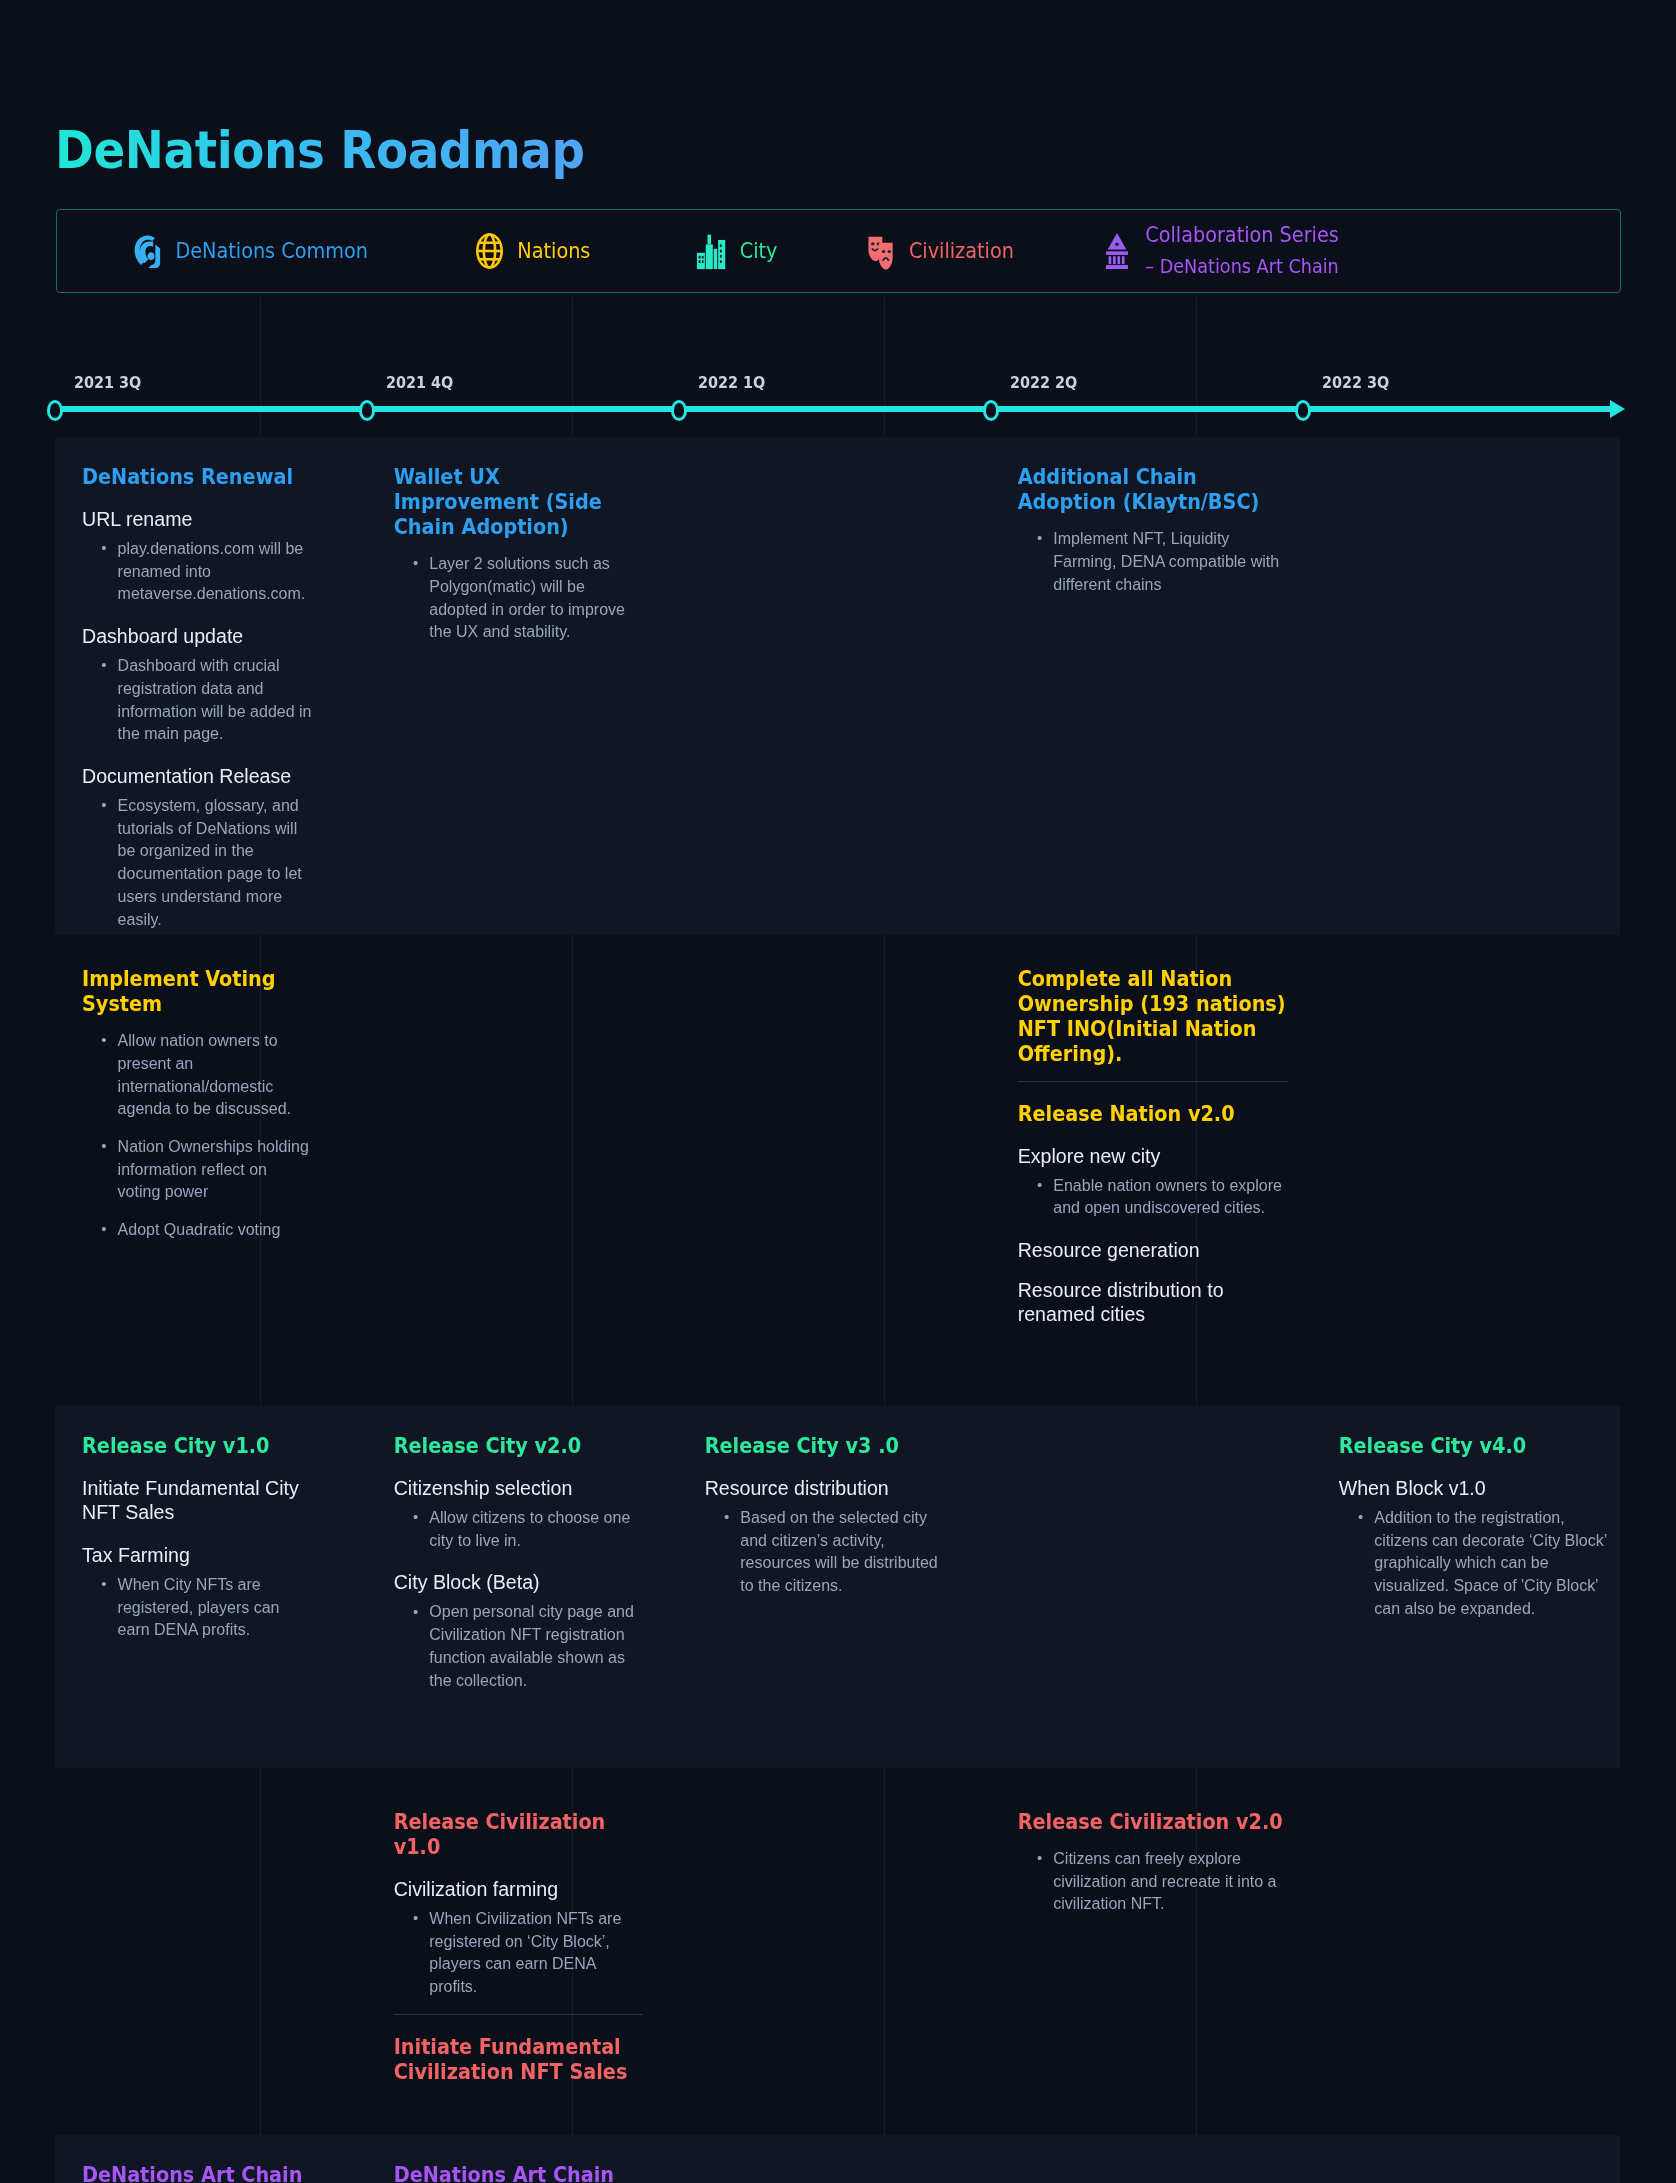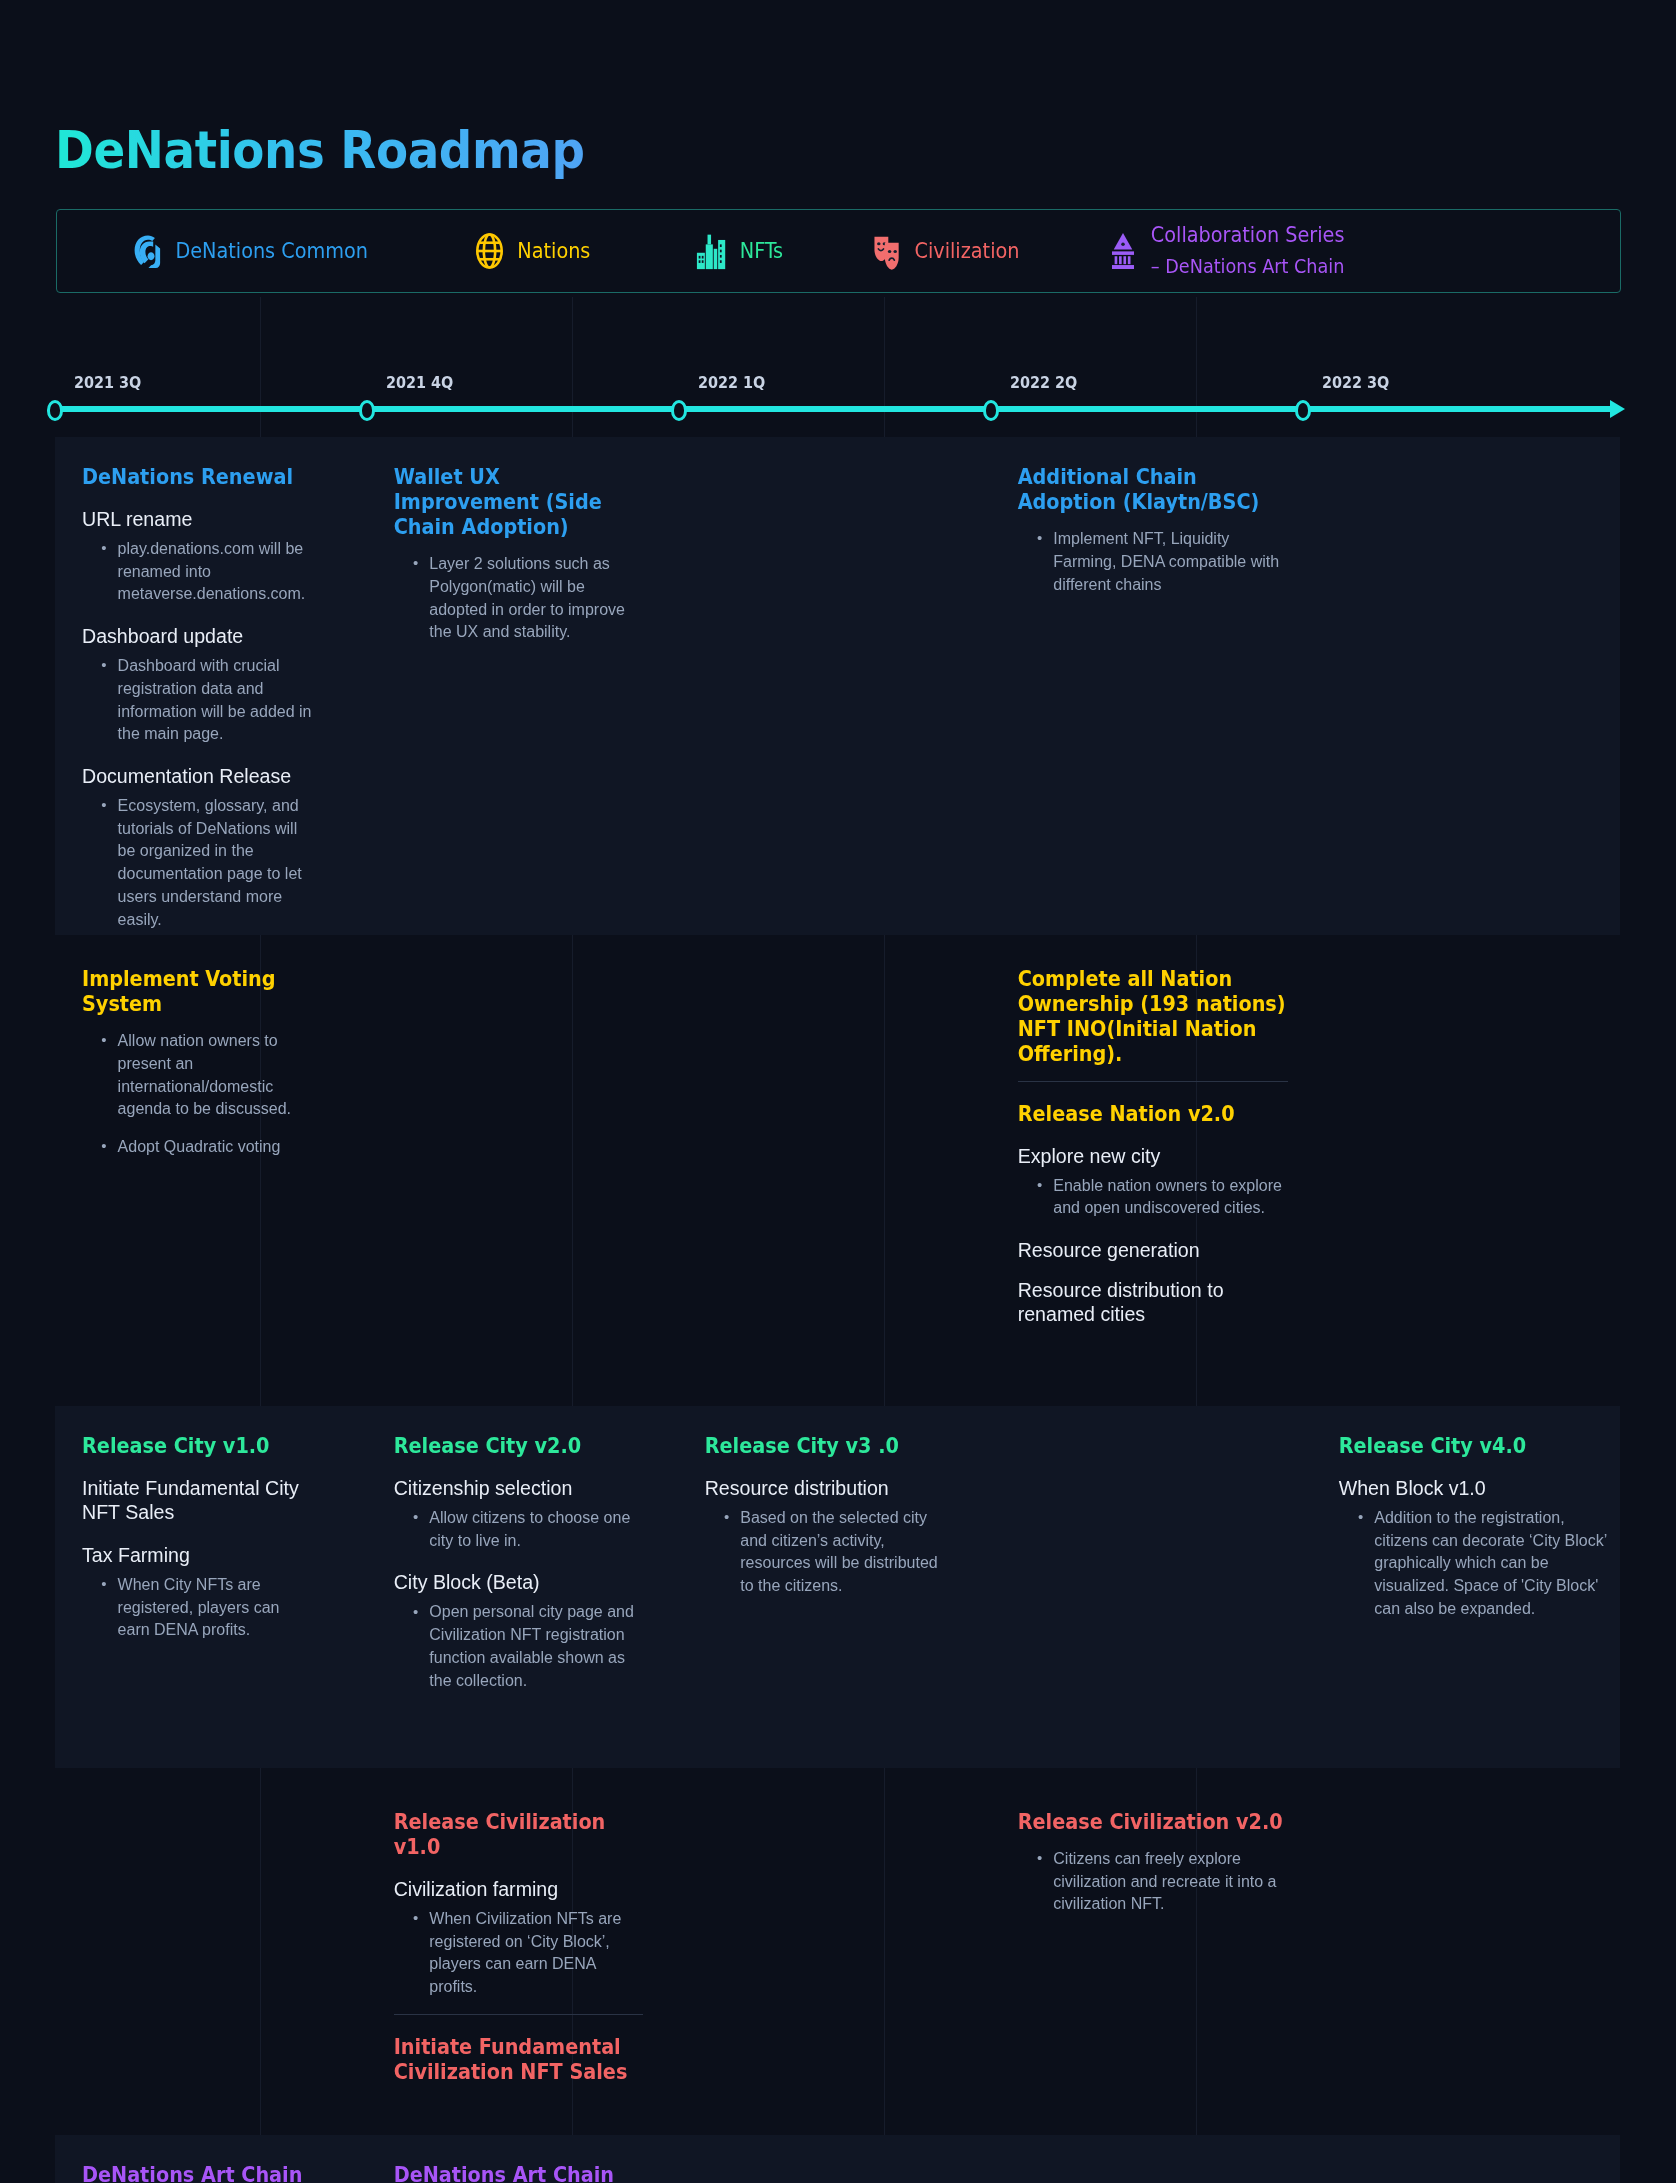--- a/index.html
+++ b/index.html
@@ -159,21 +159,21 @@
         <rect x="6" y="54" width="4" height="6" fill="#101624"></rect>
         <rect x="13" y="54" width="4" height="6" fill="#101624"></rect>
         <rect x="6" y="64" width="4" height="6" fill="#101624"></rect>
         <rect x="13" y="64" width="4" height="6" fill="#101624"></rect>
         <rect x="54" y="28" width="4" height="6" fill="#101624"></rect>
         <rect x="54" y="40" width="4" height="6" fill="#101624"></rect>
         <rect x="54" y="52" width="4" height="6" fill="#101624"></rect>
         <rect x="54" y="64" width="4" height="6" fill="#101624"></rect>
       </svg>
     </span>
-    <span class="legend-label cc-city">NFTs</span>
+    <span class="legend-label cc-city">City</span>
   </div>
 
   <div class="legend-item li-3">
     <span class="legend-icon">
       <svg width="32" height="37" viewBox="0 0 74 84">
         <path d="M8 8h32v30c0 14-8 26-16 26S8 52 8 38V8z" fill="#F26E6E"></path>
         <ellipse cx="18" cy="24" rx="4" ry="3.5" fill="#16202F"></ellipse>
         <ellipse cx="31" cy="24" rx="4" ry="3.5" fill="#16202F"></ellipse>
         <path d="M17 36c3 5 9 5 12 0" stroke="#16202F" stroke-width="4" fill="none" stroke-linecap="round"></path>
         <path d="M32 22h32v34c0 16-9 28-16 28s-16-12-16-28V22z" fill="#F26E6E"></path>
@@ -263,20 +263,21 @@
     </ul>
   </div>
 </div>
 
 <div class="row" style="top:939px; height:450px;">
 
   <div class="col c0" style="padding:27px 0 0 13px;">
     <div class="h1 cc-nations">Implement Voting System</div>
     <ul class="items">
       <li>Allow nation owners to present an international/domestic agenda to be discussed.</li>
+      <li>Nation Ownerships holding information reflect on voting power</li>
       <li>Adopt Quadratic voting</li>
     </ul>
   </div>
 
   <div class="col c3" style="padding:27px 0 0 8.7px;">
     <div class="h1 cc-nations">Complete all Nation Ownership (193 nations) NFT INO(Initial Nation Offering).</div>
     <div class="divider"></div>
     <div class="h1 cc-nations">Release Nation v2.0</div>
     <div class="h2" style="margin-top:19px;">Explore new city</div>
     <ul class="items">

